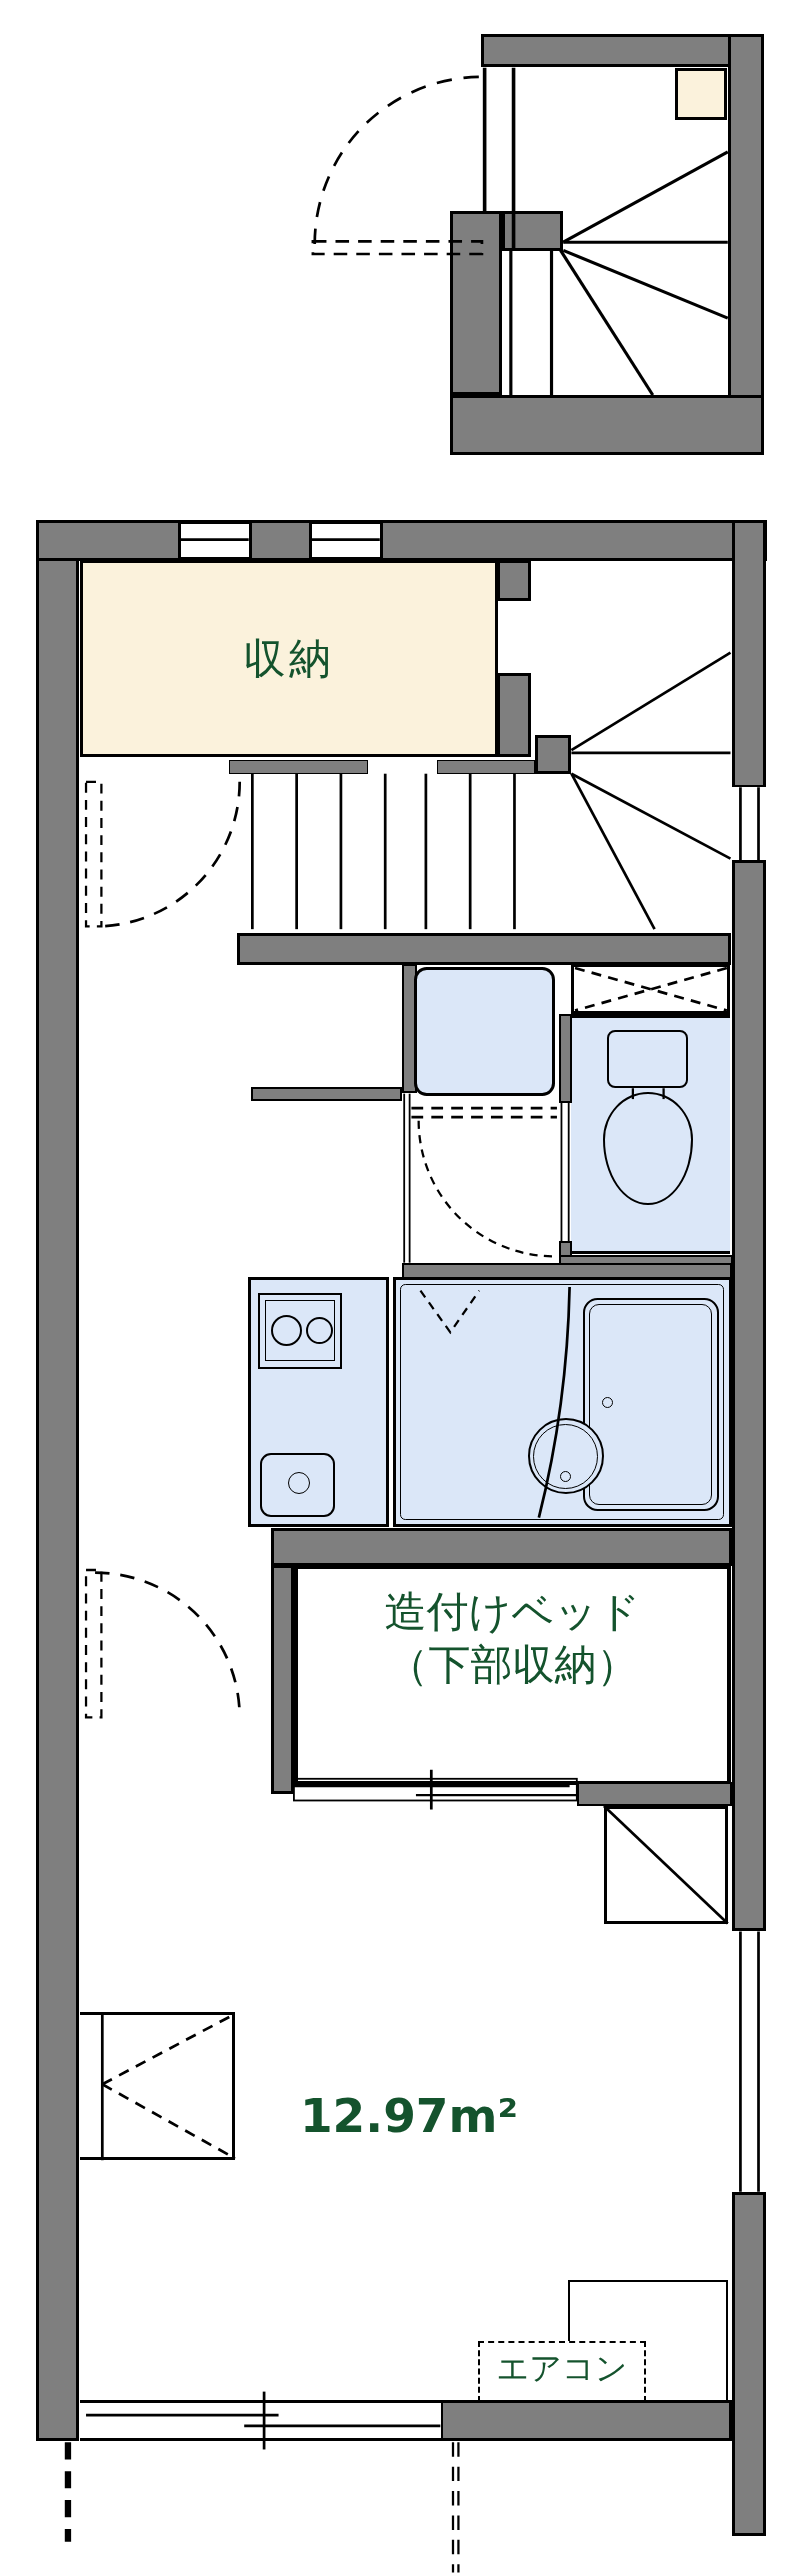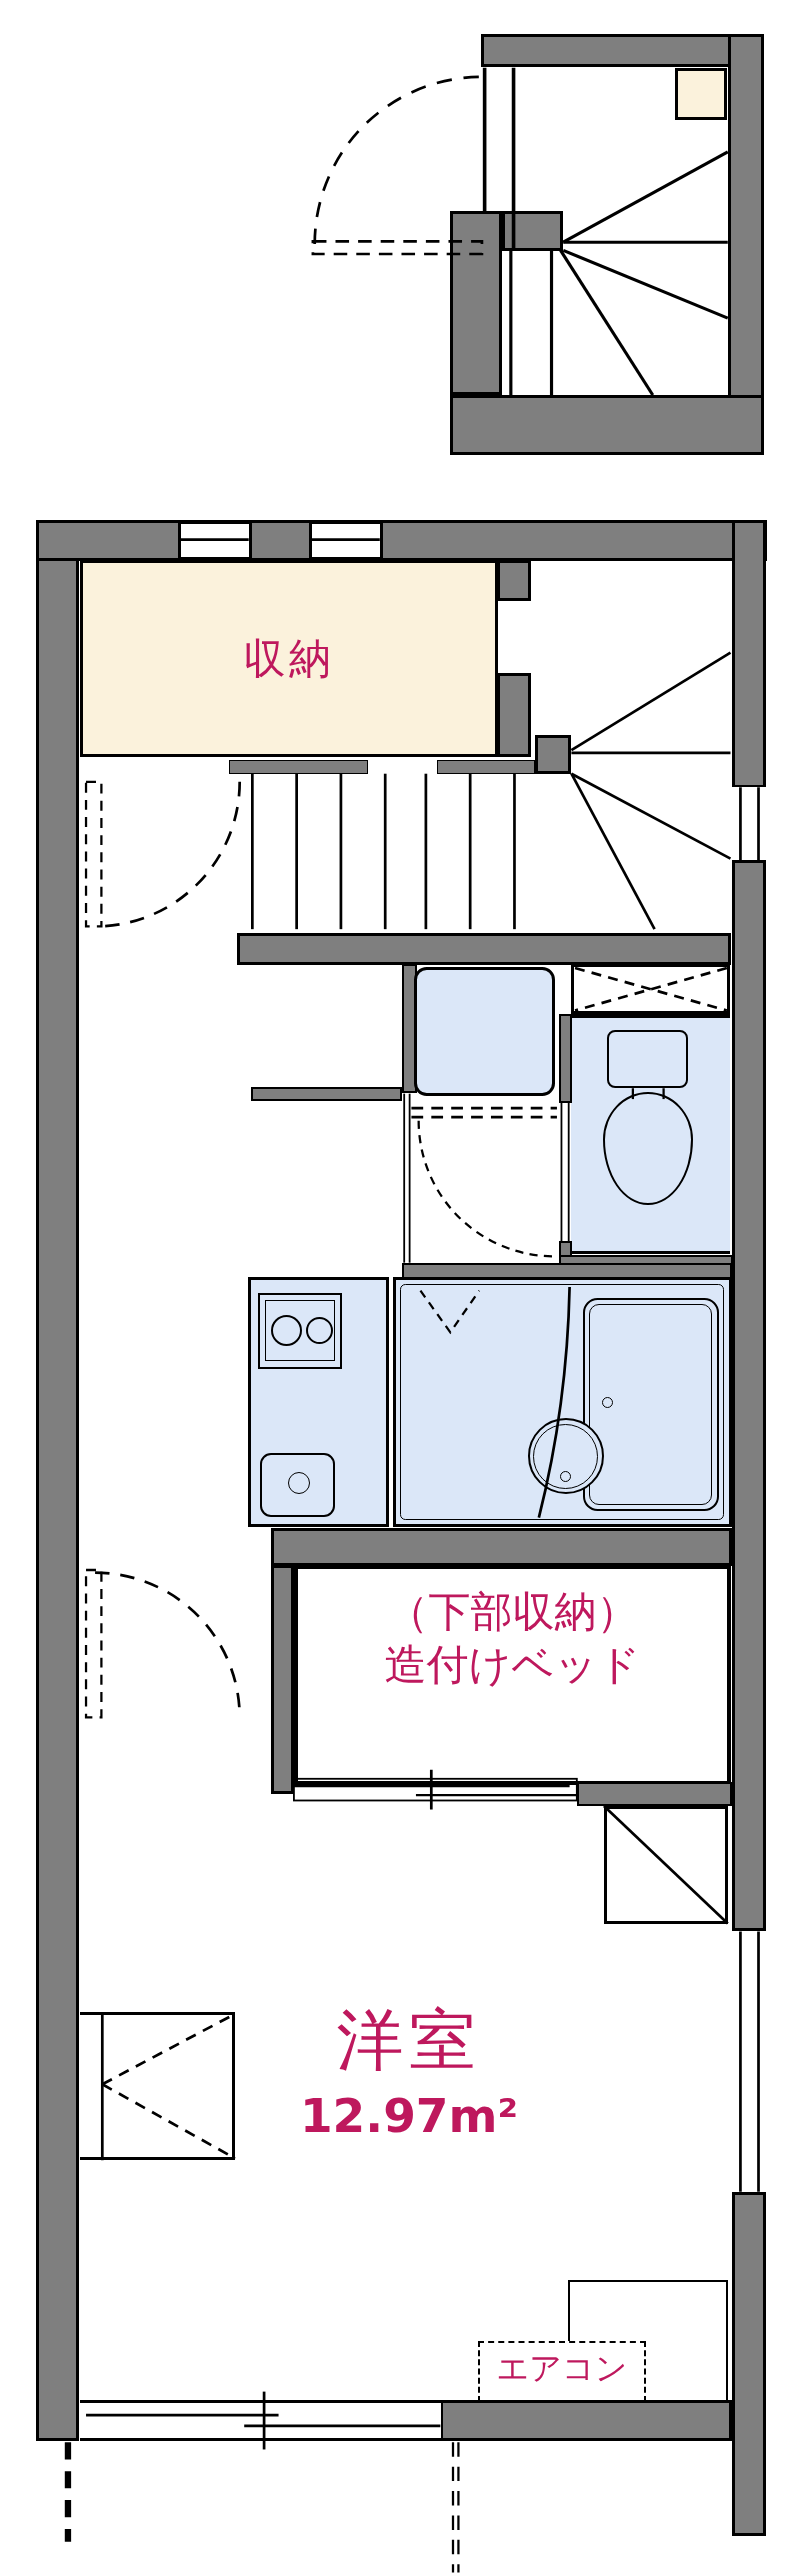--- a/index.html
+++ b/index.html
@@ -9,21 +9,21 @@
   .w{position:absolute;box-sizing:border-box;background:var(--wall,#7f7f7f);border:3.6px solid #000;}
   .wthin{position:absolute;box-sizing:border-box;background:var(--wall,#7f7f7f);border:1.8px solid #000;}
   .roomfill{position:absolute;box-sizing:border-box;}
   .cream{background:var(--cream,#fbf2dc);}
   .blue{background:var(--blue,#dbe7f8);}
   .whitebox{background:#fff;}
   .b4{border:3.6px solid #000;}
   .b3{border:2.7px solid #000;}
   .b2{border:1.8px solid #000;}
   .lbl{position:absolute;box-sizing:border-box;display:flex;align-items:center;justify-content:center;
-       color:#be185d;white-space:pre;}
+       color:#14532d;white-space:pre;}
   svg.overlay{position:absolute;left:0;top:0;pointer-events:none;}
   .round{border-radius:50%;}
 </style>
 </head>
 <body>
 
 <div id="plan">
 
   <div class="w" style="left:481px;top:34px;width:283px;height:33px;"></div>
   <div class="w" style="left:728px;top:34px;width:36px;height:420px;"></div>
@@ -84,27 +84,26 @@
   <div class="abs b2" style="left:589px;top:1304px;width:123px;height:201px;border-radius:10px;"></div>
   <div class="abs b2 round" style="left:602px;top:1397px;width:11px;height:11px;"></div>
   <div class="roomfill blue b3 round" style="left:528px;top:1418px;width:76px;height:76px;"></div>
   <div class="abs b2 round" style="left:533px;top:1424px;width:65px;height:65px;"></div>
   <div class="abs b2 round" style="left:560px;top:1471px;width:11px;height:11px;"></div>
 
   <div class="w" style="left:271px;top:1528px;width:461px;height:38px;"></div>
   <div class="w" style="left:271px;top:1565px;width:22.6px;height:229px;"></div>
   <div class="abs whitebox" style="left:294px;top:1565px;width:437px;height:220px;border:4.5px solid #000;"></div>
   <div class="lbl" style="left:294px;top:1586px;width:437px;height:181px;font-size:42px;flex-direction:column;line-height:1.25;align-items:center;justify-content:flex-start;">
+    <span>造付けベッド</span>
     <span>（下部収納）</span>
-    <span>造付けベッド</span>
   </div>
   <div class="w" style="left:577px;top:1782px;width:155px;height:23.5px;border-width:2.7px;"></div>
   <div class="abs whitebox b4" style="left:604px;top:1806px;width:124px;height:118px;"></div>
 
-  <div class="lbl" style="left:269px;top:1999px;width:280px;height:83px;font-size:67px;letter-spacing:5.4px;">洋室</div>
   <div class="lbl" style="left:269px;top:2088px;width:280px;height:54px;font-size:47px;font-weight:bold;">12.97m²</div>
 
   <div class="abs whitebox" style="left:80px;top:2012px;width:155px;height:148px;border-top:3.6px solid #000;border-right:3.6px solid #000;border-bottom:3.6px solid #000;"></div>
 
   <div class="abs whitebox b3" style="left:568px;top:2280px;width:160px;height:122px;"></div>
   <div class="abs whitebox" style="left:478px;top:2341px;width:168px;height:61px;border:2.7px dashed #000;"></div>
   <div class="lbl" style="left:478px;top:2341px;width:168px;height:56px;font-size:32px;">エアコン</div>
 
   <div class="w" style="left:440px;top:2400px;width:292px;height:41px;"></div>
   <div class="abs whitebox" style="left:80px;top:2400px;width:361px;height:41px;border-top:3.6px solid #000;border-bottom:3.6px solid #000;"></div>

